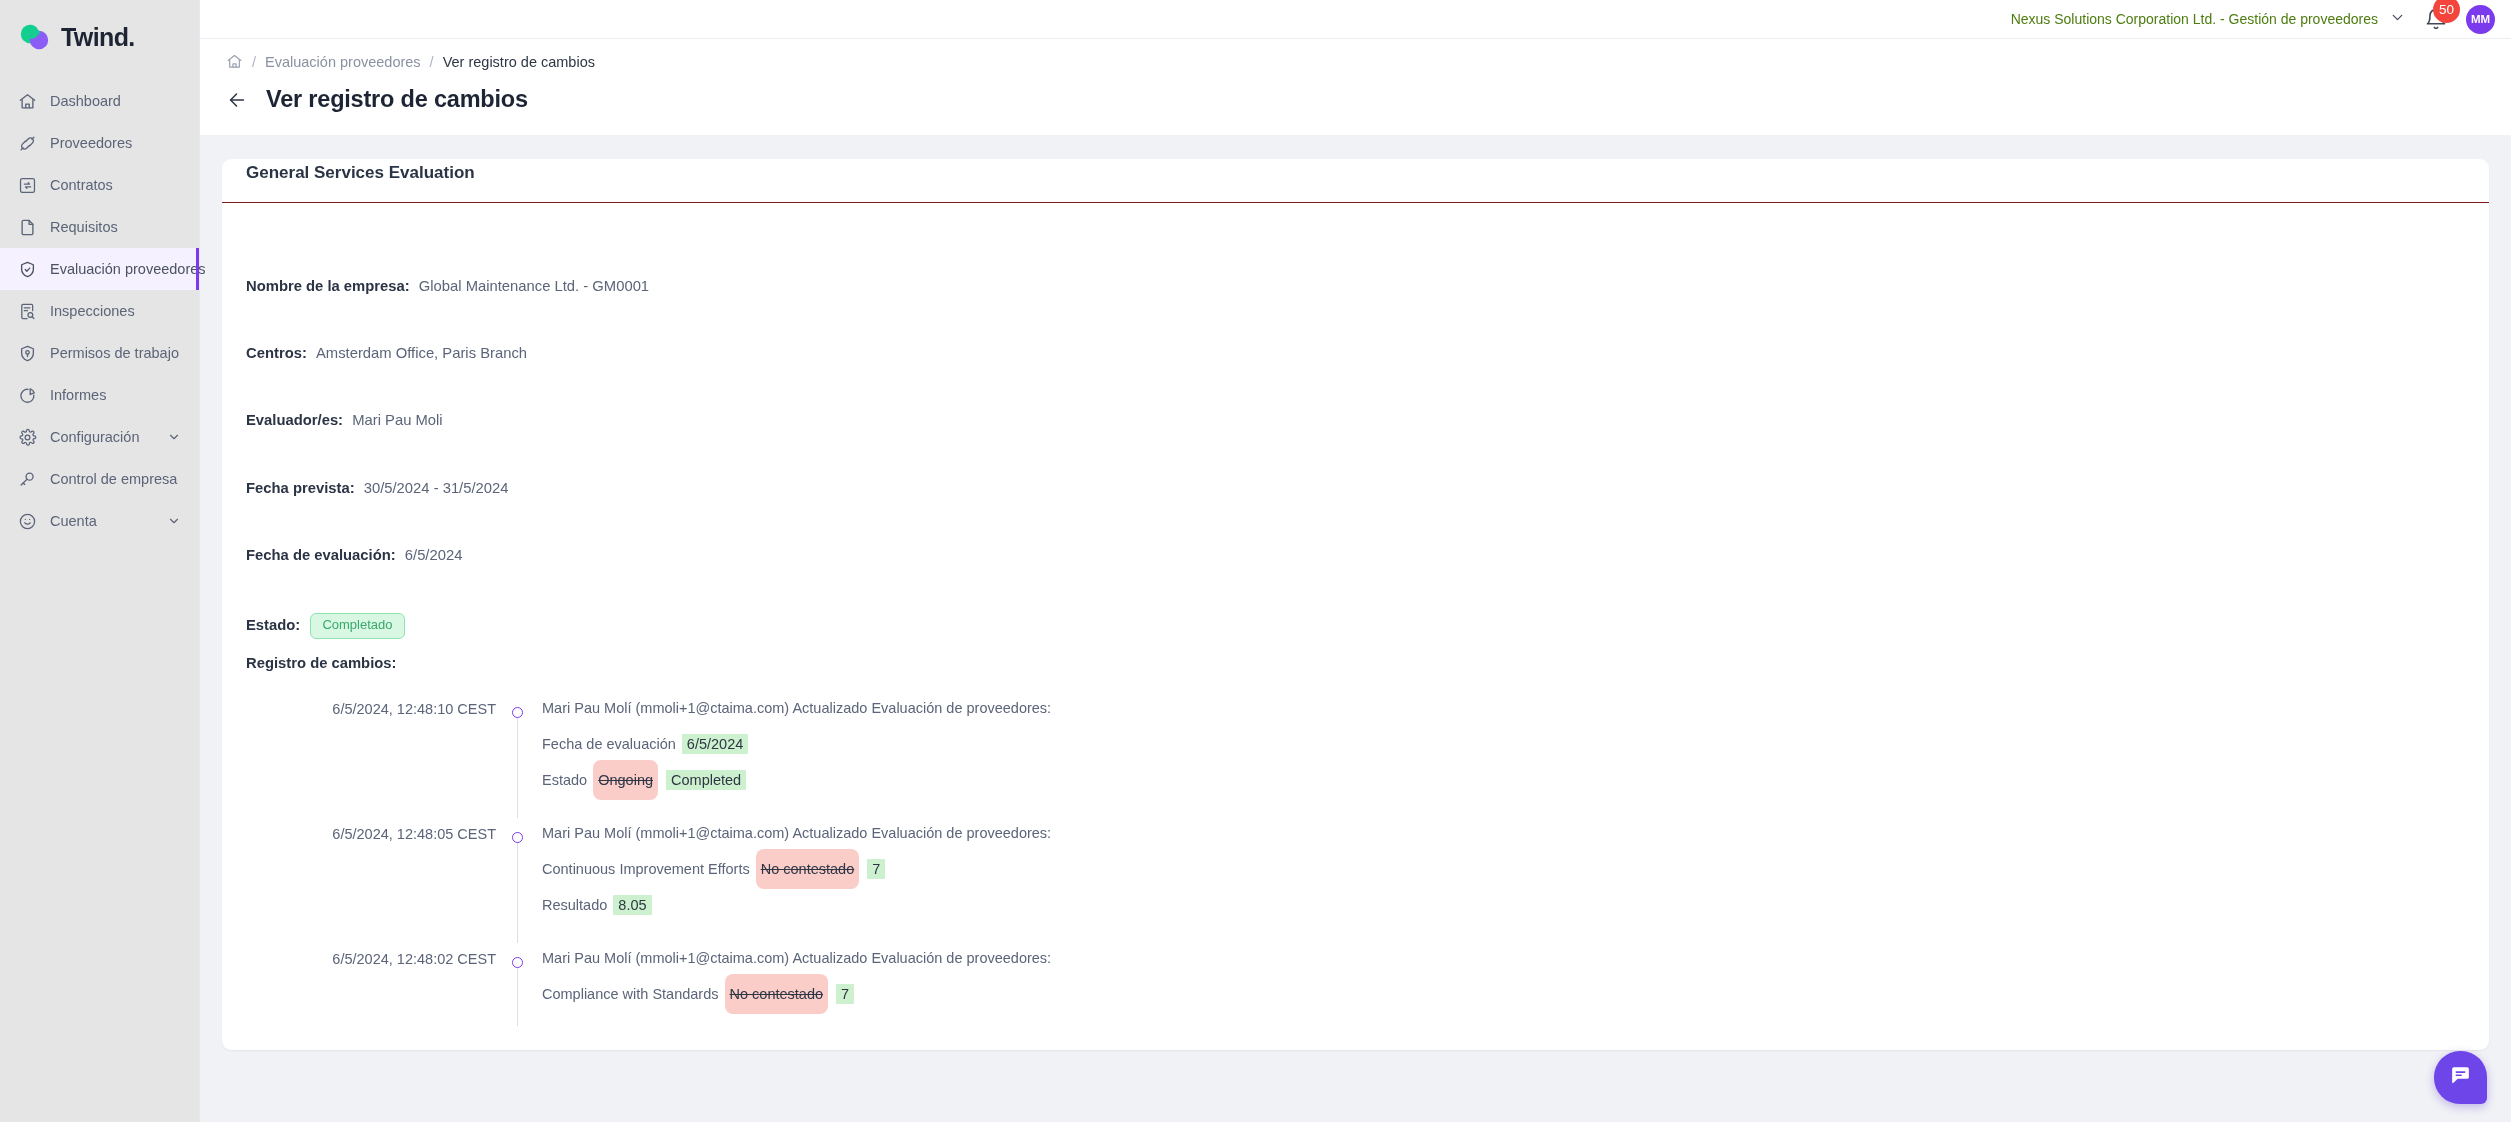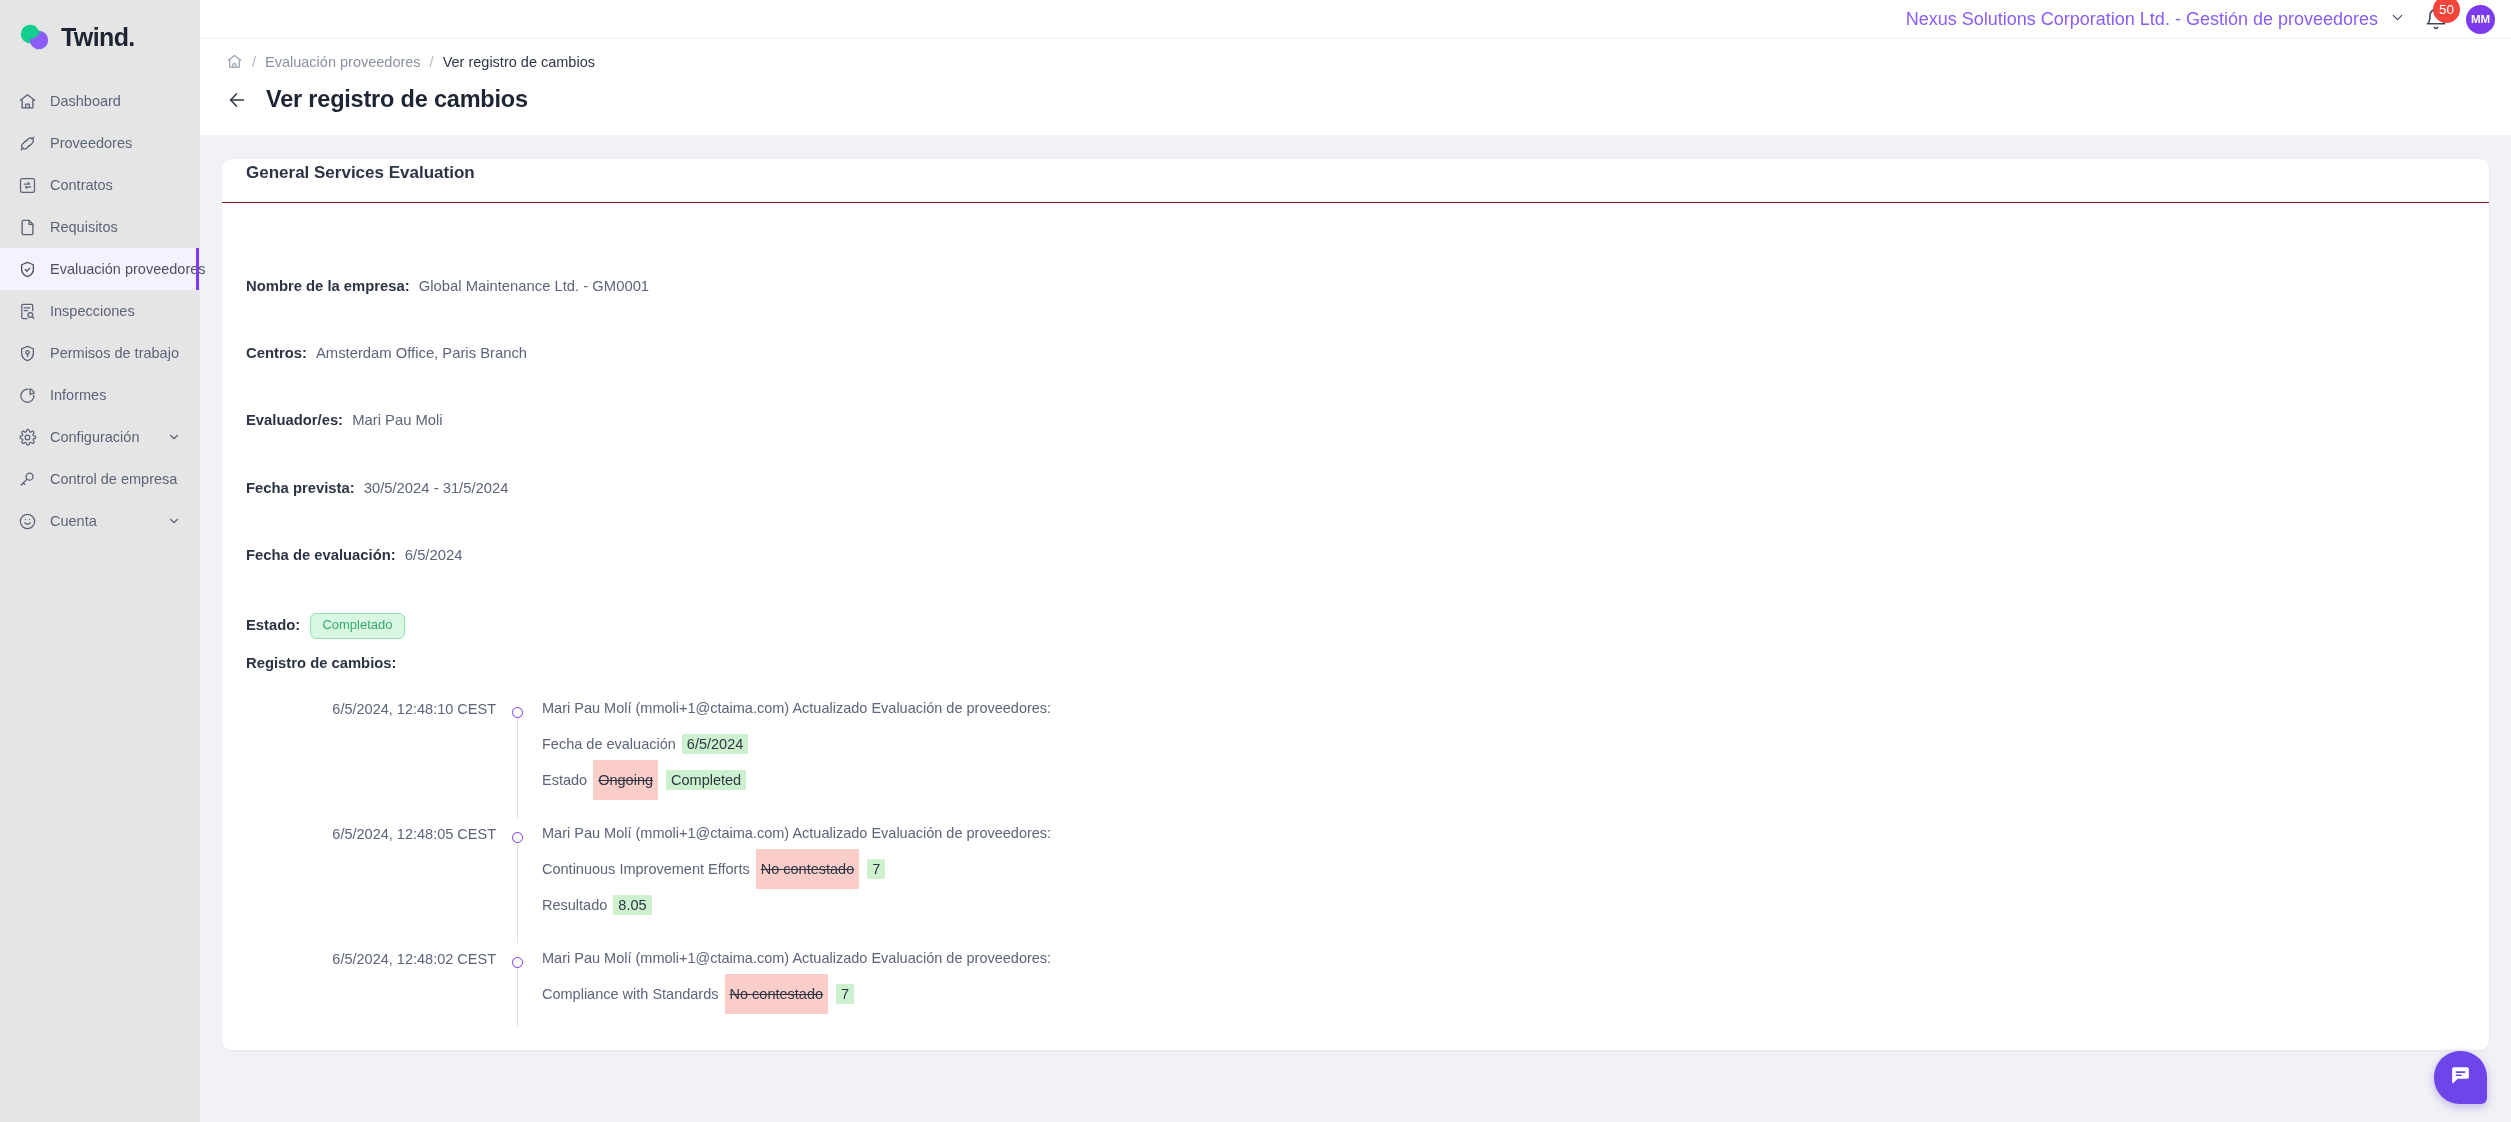--- a/index.html
+++ b/index.html
@@ -37,21 +37,21 @@
   .chev { margin-left: auto; width: 14px; height: 14px; }
 
   
   .main { flex: 1; height: 1122px; display: flex; flex-direction: column; background: #f1f2f6; min-width: 0; }
 
   .topbar {
     height: 38px; background: #ffffff; display: flex; align-items: center;
     justify-content: flex-end; padding: 0 16px; gap: 18px; flex: 0 0 38px;
   }
   .org { display: flex; align-items: center; gap: 11px; cursor: pointer; }
-  .org-name { font-size: 18px; color: #8b5cf6; white-space: nowrap; }
+  .org-name { font-size: 14px; color: #4d7c0f; white-space: nowrap; }
   .bell-wrap { position: relative; width: 24px; height: 24px; cursor: pointer; }
   .badge {
     position: absolute; top: -11px; left: 9px; min-width: 27px; height: 27px;
     background: #f4453c; color: #fff; border-radius: 14px;
     font-size: 13.5px; display: flex; align-items: center; justify-content: center;
     padding: 0 5px; font-weight: 400;
   }
   .avatar {
     width: 29px; height: 29px; border-radius: 50%; background: #7c3aed;
     color: #fff; font-size: 11.5px; font-weight: 600;
@@ -104,21 +104,21 @@
     width: 1.3px; background: #dcdfe6;
   }
   .tl-row:last-child .tl-line { bottom: 0; }
   .tl-body { flex: 1; padding: 12px 0 20px 14px; min-width: 0; }
   .tl-head { font-size: 14.5px; color: #5b6478; margin-bottom: 15px; line-height: 1.35; }
   .tl-change { font-size: 14.5px; color: #5b6478; margin-bottom: 15px; line-height: 1.5; }
   .tl-change:last-child { margin-bottom: 0; }
   .fname { color: #5b6478; }
   .del {
     background: #fbcdc8; color: #2e3646; text-decoration: line-through;
-    padding: 12px 5px; margin: 0 2px; border-radius: 1px;
+    padding: 12px 5px; margin: 0 2px; border-radius: 8px;
   }
   .add {
     background: #cdf1ce; color: #2e3646;
     padding: 2px 5px; margin: 0 2px; border-radius: 1px;
   }
 
   
   .chat-fab {
     position: fixed; right: 24px; bottom: 18px; width: 53px; height: 53px;
     background: #6d45e8; border-radius: 26px 26px 6px 26px;

